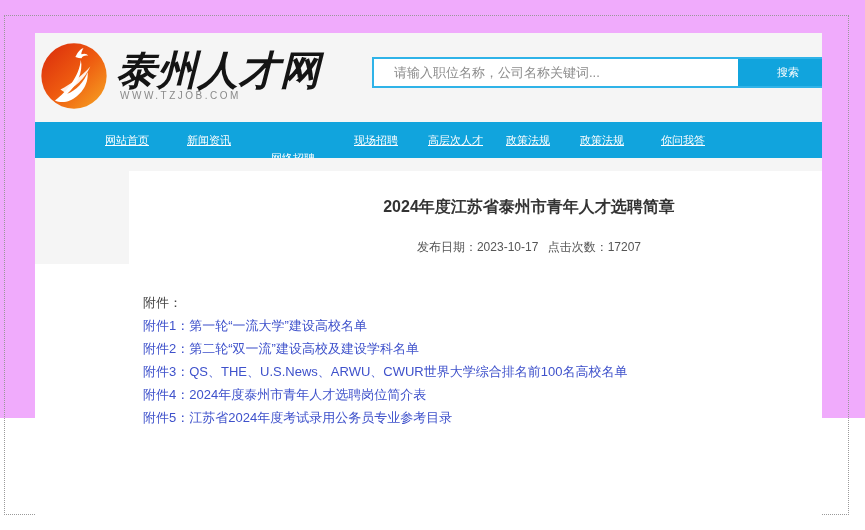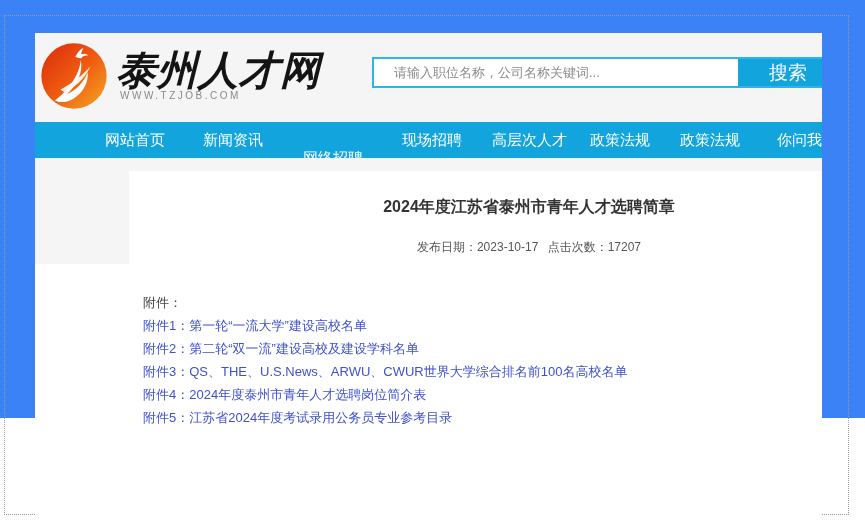--- a/index.html
+++ b/index.html
@@ -1,17 +1,17 @@
 <!DOCTYPE html>
 <html><head>
 <meta charset="utf-8">
 <style>
   * { margin:0; padding:0; box-sizing:border-box; }
   html,body { width:865px; height:530px; background:#ffffff; font-family:"Liberation Sans",sans-serif; overflow:hidden; }
-  .page { position:relative; width:865px; height:418px; background:#3b82f6; }
+  .page { position:relative; width:865px; height:418px; background:#f0abfc; }
 
   
   .frame { position:absolute; left:4px; top:15px; width:845px; height:500px;
            border:1px dotted #9a9a9a; pointer-events:none; }
 
   
   .site { position:absolute; left:35px; top:33px; width:787px; height:482px;
           overflow:hidden; background:#fff; }
 
   
@@ -21,27 +21,27 @@
   .logo-textwrap { margin-left:8px; padding-top:6px; }
   .logo-name { font-family:"DejaVu Serif",serif; font-weight:bold; font-style:italic;
                font-size:40px; line-height:44px; color:#141414; letter-spacing:1px; white-space:nowrap; }
   .logo-domain { font-size:10px; letter-spacing:2.5px; color:#8a8a8a; margin:-2px 0 0 4px; }
 
   .search-box { position:absolute; left:337px; top:24px; width:468px; height:31px;
                 display:flex; background:#fff; border:2px solid #2fb3e8; }
   .search-input { flex:1; border:none; outline:none; font-size:13px; color:#444;
                   padding:0 20px; font-family:"Liberation Sans",sans-serif; background:#fff; }
   .search-input::placeholder { color:#8c8c8c; }
-  .search-btn { width:100px; border:none; background:#11a4dd; color:#fff; font-size:19px;
+  .search-btn { width:100px; border:none; background:#11a4dd; color:#fff; font-size:11px;
                 cursor:pointer; font-family:Liberation Mono, monospace; }
 
   
   .nav { width:960px; height:36px; background:#11a4dd; display:flex; align-items:center;
          padding-left:70px; }
-  .nav-item { color:#ffffff; font-size:15px; white-space:nowrap; cursor:pointer; }
+  .nav-item { color:#ffffff; font-size:11px; white-space:nowrap; cursor:pointer;text-decoration:underline; }
   .nav-item:nth-child(2){ margin-left:38px; }
   .nav-item:nth-child(3){ margin-left:40px;margin-top:36px; }
   .nav-item:nth-child(4){ margin-left:39px; }
   .nav-item:nth-child(5){ margin-left:30px; }
   .nav-item:nth-child(6){ margin-left:23px; }
   .nav-item:nth-child(7){ margin-left:30px; }
   .nav-item:nth-child(8){ margin-left:37px; }
 
   
   .content { position:relative; width:787px; height:357px; background:#fff; }

